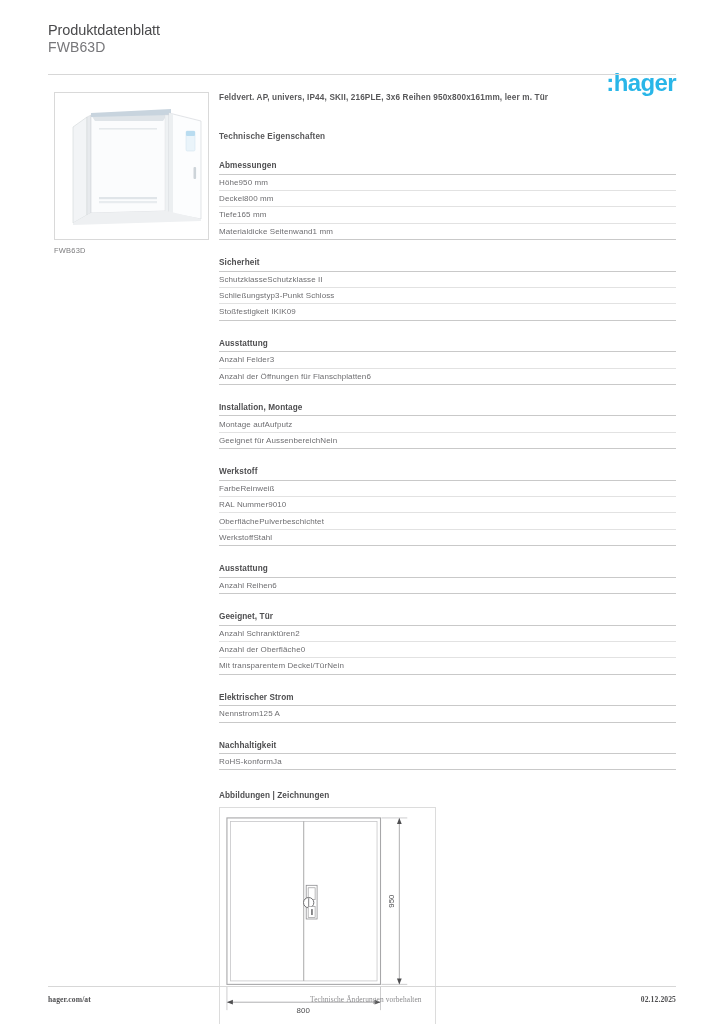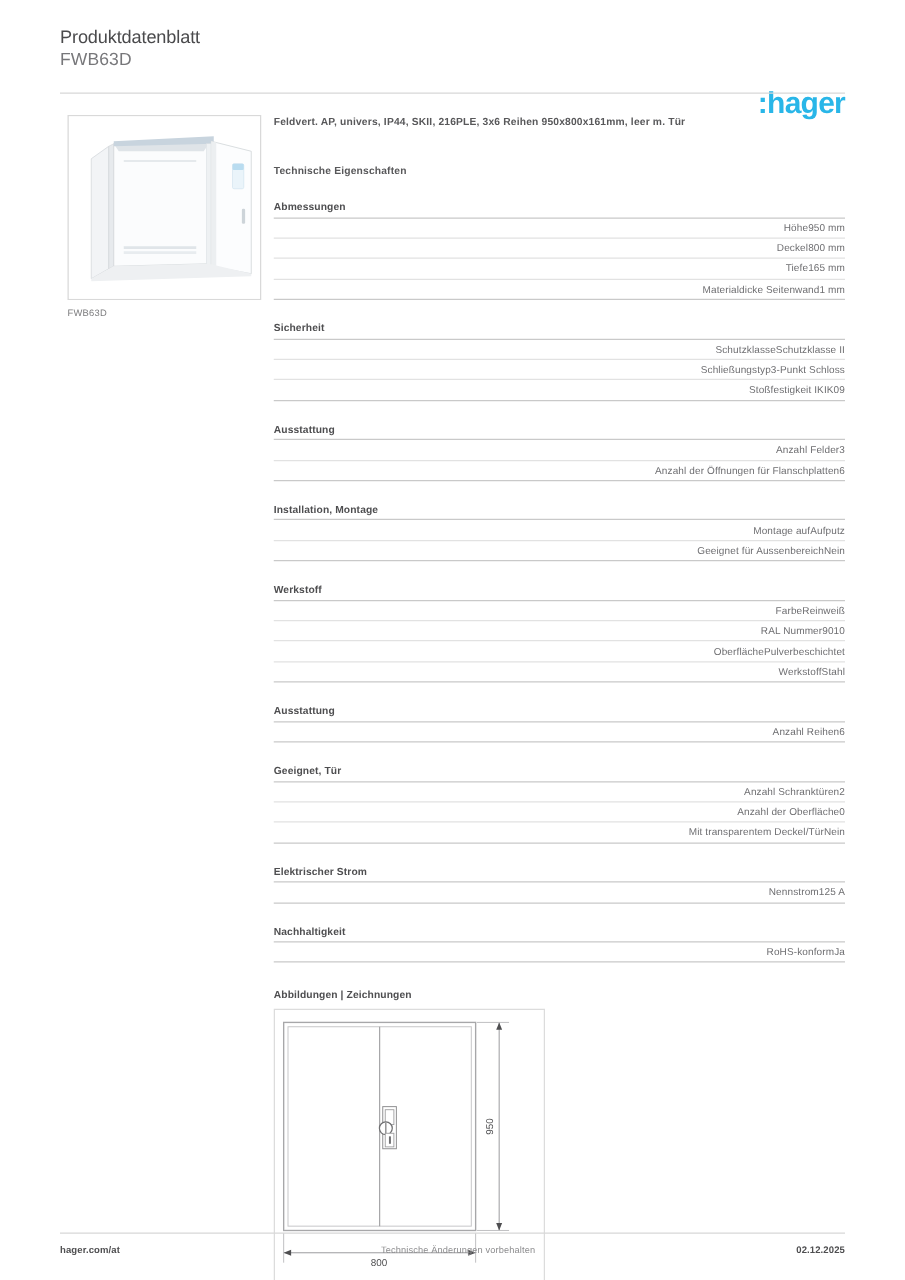--- a/index.html
+++ b/index.html
@@ -60,21 +60,21 @@
   }
 
   .spec-group { margin-top: 18px; }
   .spec-group:first-of-type { margin-top: 20px; }
   .group-head {
     font-size: 8.2px; font-weight: bold; color: #4e4e50;
     letter-spacing: 0.1px; padding-bottom: 3.5px;
     border-bottom: 1px solid #c9c9c9;
   }
   .spec-row {
-    display: flex; justify-content: flex-end; align-items: baseline;
+    display: flex; justify-content: flex-start; align-items: baseline;
     font-size: 8px; color: #6e6e71; letter-spacing: 0.1px;
     padding: 3.2px 0 3.2px 0;
     border-bottom: 1px solid #e2e2e2;
   }
   .spec-row:last-child { border-bottom: 1px solid #c9c9c9; }
   .spec-label { white-space: nowrap; }
   .spec-value { white-space: nowrap; text-align: right; }
 
   
   .draw-title {
@@ -88,21 +88,21 @@
   }
   .draw-frame svg { display: block; }
 
   
   .footer-rule {
     position: absolute; left: 48px; top: 986px; width: 628px;
     height: 1px; background: #d7d7d7;
   }
   .footer {
     position: absolute; left: 48px; top: 995px; width: 628px;
-    display: flex; align-items: center;
+    display: flex; align-items: center; font-family: Liberation Serif, serif;
   }
   .footer-left {
     font-size: 7.6px; font-weight: bold; color: #4e4e50; letter-spacing: 0.1px;
     flex: 0 0 auto;
   }
   .footer-center {
     flex: 1 1 auto; text-align: center;
     font-size: 7.4px; color: #8c8c8e; letter-spacing: 0.1px;
   }
   .footer-right {

